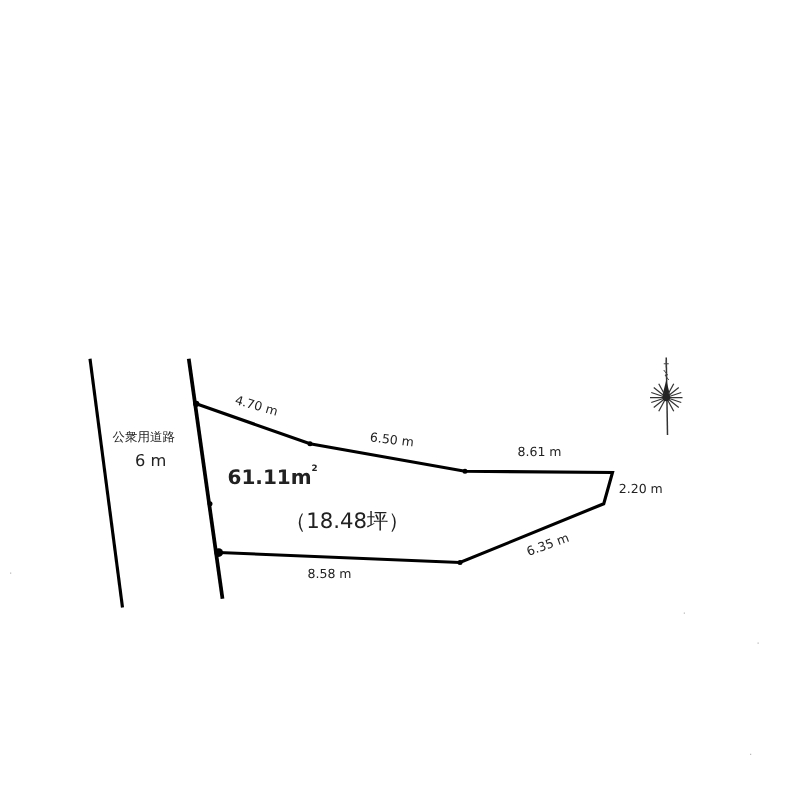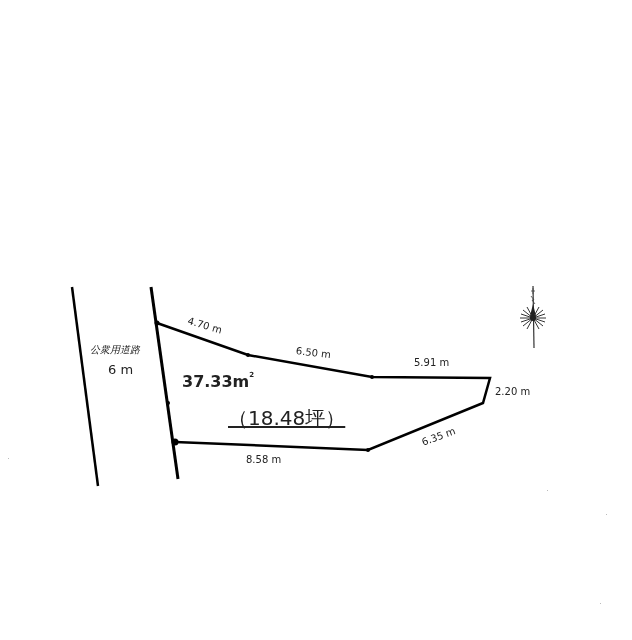--- a/index.html
+++ b/index.html
@@ -5,21 +5,21 @@
     html, body { margin: 0; padding: 0; background: #ffffff; }
     body { width: 632px; height: 640px; position: relative; overflow: hidden;
            font-family: "DejaVu Sans", "Liberation Sans", sans-serif; color: #1a1a1a; }
     svg.plot { position: absolute; left: 0; top: 0; }
     .lbl { position: absolute; white-space: nowrap; color: #222; }
     .dim { font-size: 10px; transform-origin: left center; }
     .road-name { font-size: 10px; }
     .road-width { font-size: 13px; }
     .area { font-size: 16px; font-weight: bold; }
     .area sup { font-size: 7px; vertical-align: 10px; margin-left: 0px; }
-    .tsubo { font-size: 20px; text-decoration: underline; }
+    .tsubo { font-size: 17px; }
     .speck { position: absolute; width: 1px; height: 1px; background: #bbb; }
   </style>
 </head>
 <body>
 
 <svg class="plot" width="632" height="640" viewBox="0 0 632 640">
 
   <line x1="72" y1="287" x2="98" y2="486" stroke="#000" stroke-width="2.5"></line>
   <line x1="151" y1="287" x2="178" y2="479" stroke="#000" stroke-width="3"></line>
 
@@ -43,29 +43,29 @@
       <line x1="-6" y1="11" x2="6" y2="-11"></line>
       <line x1="-12" y1="-4" x2="12" y2="4"></line>
       <line x1="-12" y1="4" x2="12" y2="-4"></line>
     </g>
     <circle cx="0" cy="0" r="3" fill="#222"></circle>
     <path d="M-2,-27 L2,-27 M0,-30 L0,-24" stroke="#444" stroke-width="0.8"></path>
     <path d="M-2,-22 L1,-18 L-1,-18 L2,-14" stroke="#444" stroke-width="0.8" fill="none"></path>
   </g>
 </svg>
 
-<div class="lbl road-name" style="left:90px; top:343px;font-style:italic;">公衆用道路</div>
+<div class="lbl road-name" style="left:90px; top:343px;">公衆用道路</div>
 <div class="lbl road-width" style="left:108px; top:362px;">6 m</div>
 
-<div class="lbl area" style="left:182px; top:371px;"><span>37.33</span><span>m</span><sup>2</sup></div>
+<div class="lbl area" style="left:182px; top:371px;"><span>61.11</span><span>m</span><sup>2</sup></div>
 <div class="lbl tsubo" style="left:228px; top:405px;">（18.48坪）</div>
 
 <div class="lbl dim" style="left:188px; top:315px; transform:rotate(16deg);">4.70 m</div>
 <div class="lbl dim" style="left:296px; top:345px; transform:rotate(7deg);">6.50 m</div>
-<div class="lbl dim" style="left:414px; top:357px;">5.91 m</div>
+<div class="lbl dim" style="left:414px; top:357px;">8.61 m</div>
 <div class="lbl dim" style="left:495px; top:386px;">2.20 m</div>
 <div class="lbl dim" style="left:422px; top:437px; transform:rotate(-20deg);">6.35 m</div>
 <div class="lbl dim" style="left:246px; top:454px;">8.58 m</div>
 
 <div class="speck" style="left:8px; top:458px;"></div>
 <div class="speck" style="left:606px; top:514px;"></div>
 <div class="speck" style="left:547px; top:490px;"></div>
 <div class="speck" style="left:600px; top:603px;"></div>
 
 </body></html>

